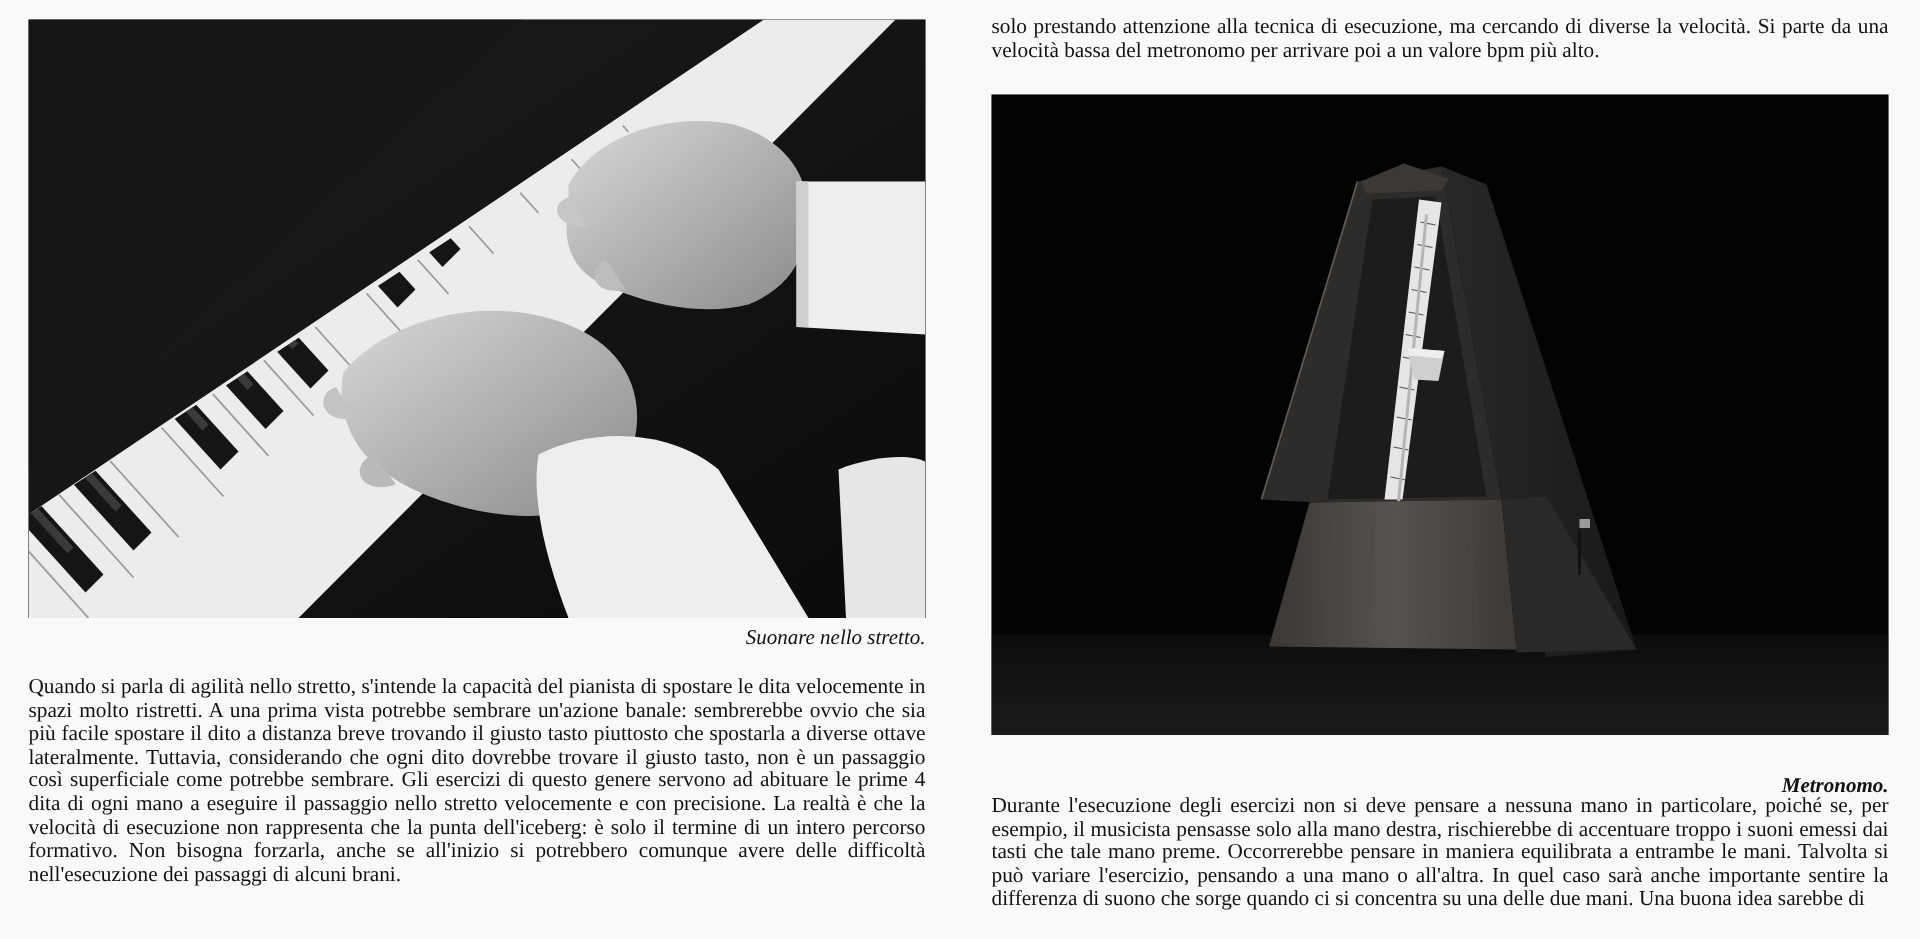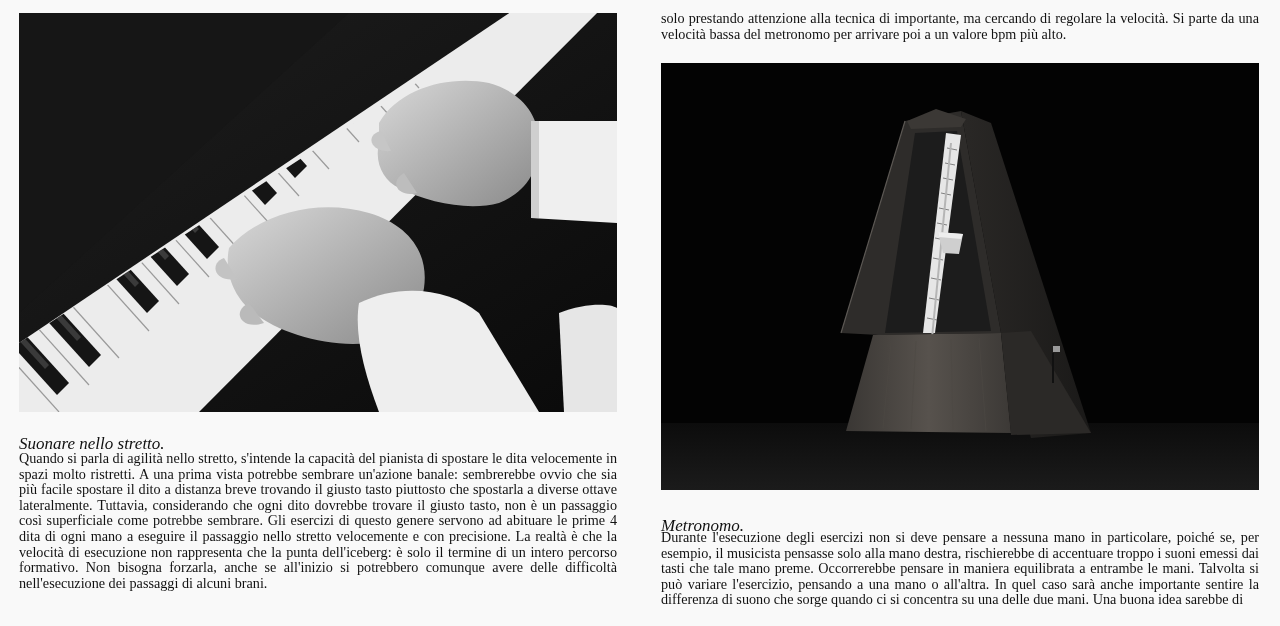--- a/index.html
+++ b/index.html
@@ -30,24 +30,23 @@
       word-spacing: 0px;
     }
     .photo {
       position: absolute;
       overflow: hidden;
       background: #0b0b0b;
     }
     .caption {
       position: absolute;
       width: 100%;
-      text-align: left;
+      text-align: right;
       font-style: italic;
-      font-size: 17px;
-      margin-top: 16px;
+      font-size: 14px;
     }
     svg { display: block; }
   </style>
 </head>
 <body>
 
 <div class="col col-left">
 
   <div class="photo" style="left:0; top:13px; width:598px; height:399px;">
     <svg width="598" height="399" viewBox="0 0 598 399">
@@ -134,21 +133,21 @@
   <div class="caption" style="top:418px;">Suonare nello stretto.</div>
 
   <div style="position:absolute; top:451px; left:0; width:598px;">
     <p class="para">Quando si parla di agilità nello stretto, s'intende la capacità del pianista di spostare le dita velocemente in spazi molto ristretti. A una prima vista potrebbe sembrare un'azione banale: sembrerebbe ovvio che sia più facile spostare il dito a distanza breve trovando il giusto tasto piuttosto che spostarla a diverse ottave lateralmente. Tuttavia, considerando che ogni dito dovrebbe trovare il giusto tasto, non è un passaggio così superficiale come potrebbe sembrare. Gli esercizi di questo genere servono ad abituare le prime 4 dita di ogni mano a eseguire il passaggio nello stretto velocemente e con precisione. La realtà è che la velocità di esecuzione non rappresenta che la punta dell'iceberg: è solo il termine di un intero percorso formativo. Non bisogna forzarla, anche se all'inizio si potrebbero comunque avere delle difficoltà nell'esecuzione dei passaggi di alcuni brani.</p>
   </div>
 </div>
 
 <div class="col col-right">
 
   <div style="position:absolute; top:11px; left:0; width:598px;">
-    <p class="para">solo prestando attenzione alla tecnica di importante, ma cercando di regolare la velocità. Si parte da una velocità bassa del metronomo per arrivare poi a un valore bpm più alto.</p>
+    <p class="para">solo prestando attenzione alla tecnica di esecuzione, ma cercando di diverse la velocità. Si parte da una velocità bassa del metronomo per arrivare poi a un valore bpm più alto.</p>
   </div>
 
   <div class="photo" style="left:0; top:63px; width:598px; height:427px; background:#050505;">
     <svg width="598" height="427" viewBox="0 0 598 427">
       <defs>
         <linearGradient id="woodFront" x1="0" y1="0" x2="1" y2="0">
           <stop offset="0" stop-color="#3a3734"></stop>
           <stop offset="0.5" stop-color="#57524d"></stop>
           <stop offset="1" stop-color="#3c3936"></stop>
         </linearGradient>
@@ -203,18 +202,18 @@
         <line x1="318" y1="275" x2="325" y2="368"></line>
       </g>
 
       <rect x="392" y="283" width="7" height="6" fill="#9a9a9a"></rect>
       <line x1="392" y1="290" x2="392" y2="320" stroke="#111" stroke-width="2"></line>
 
       <line x1="244" y1="58" x2="180" y2="270" stroke="#5c5854" stroke-width="1.2"></line>
     </svg>
   </div>
 
-  <div class="caption" style="top:500px;">Metronomo.</div>
+  <div class="caption" style="top:517px;font-weight:bold;">Metronomo.</div>
 
   <div style="position:absolute; top:530px; left:0; width:598px;">
     <p class="para">Durante l'esecuzione degli esercizi non si deve pensare a nessuna mano in particolare, poiché se, per esempio, il musicista pensasse solo alla mano destra, rischierebbe di accentuare troppo i suoni emessi dai tasti che tale mano preme. Occorrerebbe pensare in maniera equilibrata a entrambe le mani. Talvolta si può variare l'esercizio, pensando a una mano o all'altra. In quel caso sarà anche importante sentire la differenza di suono che sorge quando ci si concentra su una delle due mani. Una buona idea sarebbe di</p>
   </div>
 </div>
 
 </body></html>

